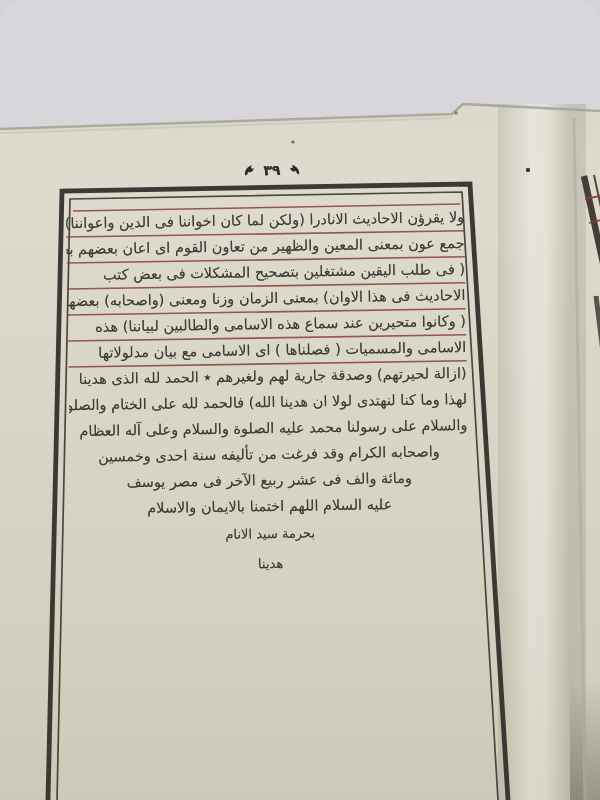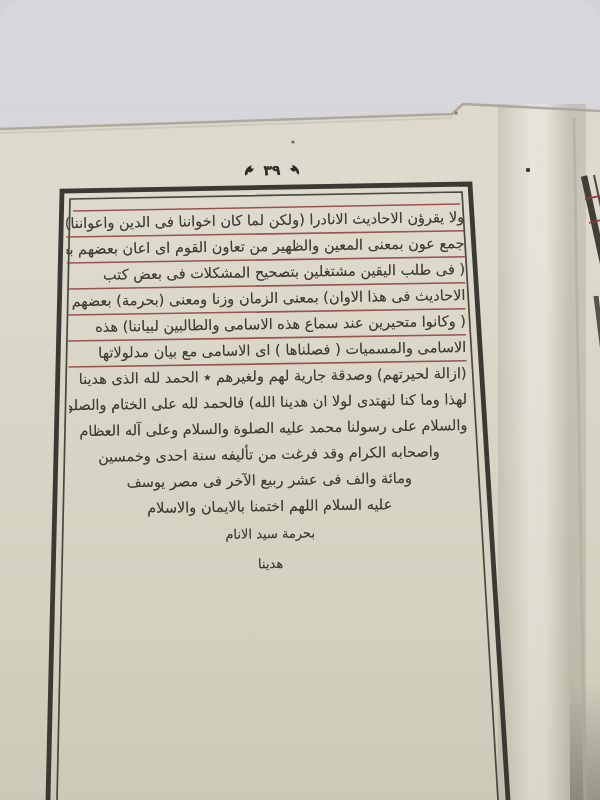--- a/index.html
+++ b/index.html
@@ -115,21 +115,21 @@
   </div>
 
   <div class="text-block">
 
       <div class="line"><span class="seg">ولا يقرؤن الاحاديث الانادرا </span><span class="seg marked">(ولكن لما كان اخواننا فى الدين واعواننا)</span></div>
 
       <div class="line rule"><span class="seg">جمع عون بمعنى المعين والظهير من </span><span class="seg marked">تعاون القوم اى اعان بعضهم بعضا</span></div>
 
       <div class="line rule"><span class="seg"></span><span class="seg marked">( فى طلب اليقين مشتغلين بتصحيح المشكلات فى بعض كتب</span><span class="seg"></span></div>
 
-      <div class="line rule"><span class="seg">الاحاديث فى هذا الاوان) بمعنى الزمان وزنا ومعنى </span><span class="seg marked">(بحرمة)</span><span class="seg"> بعضهم له</span></div>
+      <div class="line rule"><span class="seg">الاحاديث فى هذا الاوان) بمعنى الزمان وزنا ومعنى </span><span class="seg marked">(واصحابه)</span><span class="seg"> بعضهم له</span></div>
 
       <div class="line rule"><span class="seg">( وكانوا متحيرين عند </span><span class="seg marked">سماع هذه الاسامى والطالبين لبياننا)</span><span class="seg"> هذه</span></div>
 
       <div class="line rule"><span class="seg">الاسامى والمسميات </span><span class="seg marked">( فصلناها )</span><span class="seg"> اى الاسامى مع بيان مدلولاتها</span></div>
 
       <div class="line rule"><span class="seg"></span><span class="seg marked">(ازالة لحيرتهم)</span><span class="seg"> وصدقة جارية لهم ولغيرهم ٭ الحمد لله الذى هدينا</span></div>
 
       <div class="line"><span class="seg"></span><span class="seg marked">لهذا وما كنا لنهتدى لولا ان هدينا الله)</span><span class="seg"> فالحمد لله على الختام والصلوة</span></div>
 
       <div class="line"><span class="seg">والسلام على رسولنا محمد عليه الصلوة والسلام وعلى آله العظام</span><span class="seg"></span><span class="seg"></span></div>

